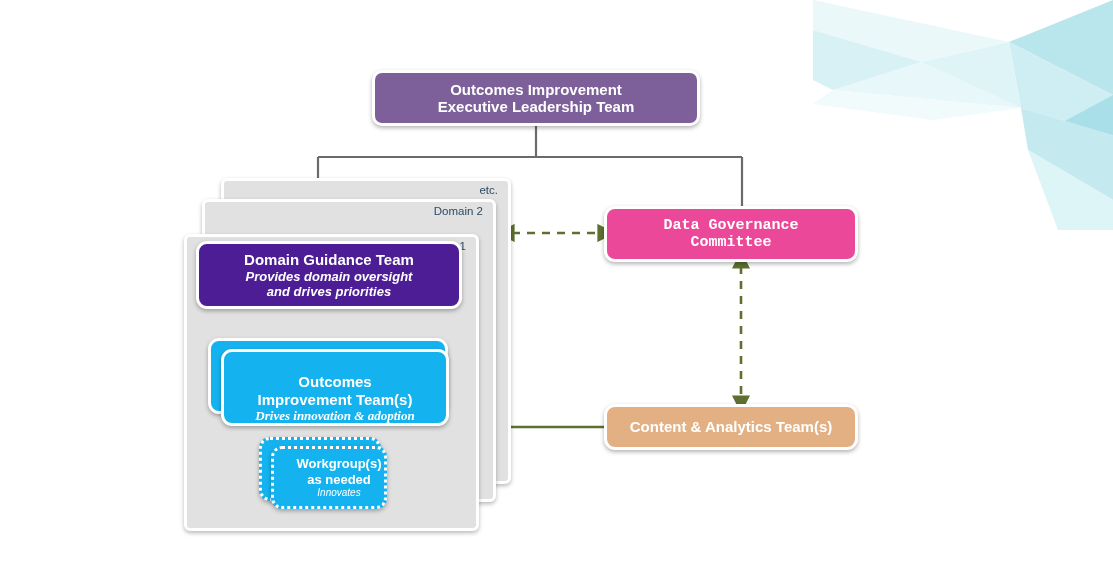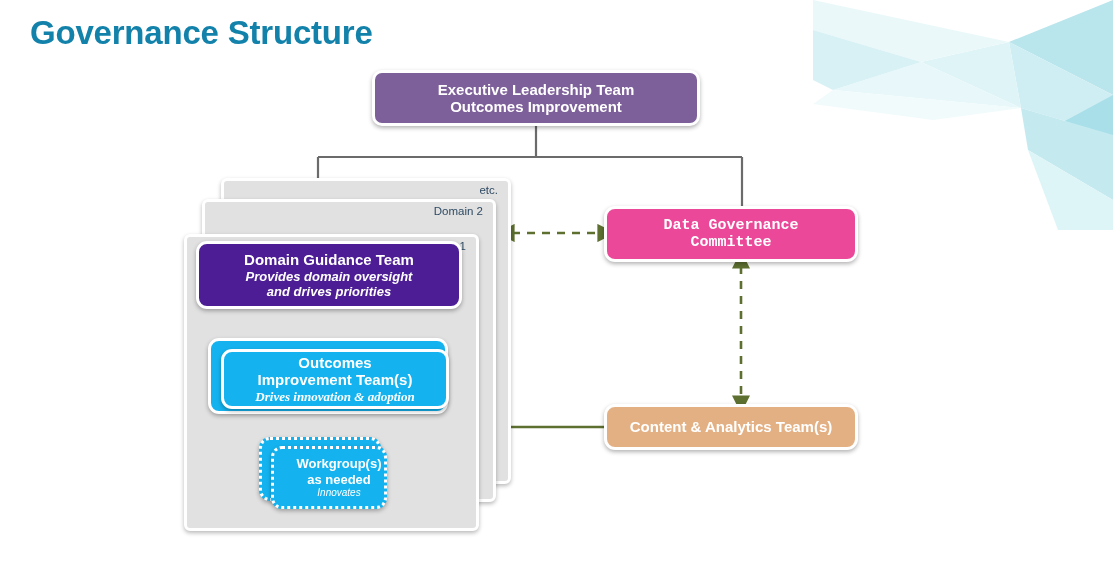--- a/index.html
+++ b/index.html
@@ -103,22 +103,23 @@
   }
   #dgt .ttl { font-size: 15px; }
   #dgt .sub { font-size: 13px; }
 
   
   #oit-back {
     left: 208px; top: 338px; width: 240px; height: 76px;
     background: #14b3ef;
   }
   #oit-front {
-    left: 221px; top: 349px; width: 228px; height: 60px;
+    left: 221px; top: 349px; width: 228px; height: 77px;
     background: #14b3ef;
+    justify-content: flex-end;
   }
   #oit-front .ttl { font-size: 15px; }
   #oit-front .sub { font-size: 13px; font-family: Liberation Serif, serif; }
 
   
   .wg {
     position: absolute;
     background: #14b3ef;
     border: 3px dotted #ffffff;
     border-radius: 11px;
@@ -143,21 +144,20 @@
     <polygon points="196,42 208,108 108,62" fill="#dff4f7"></polygon>
     <polygon points="108,62 208,108 20,90" fill="#e8f8fa"></polygon>
     <polygon points="300,95 300,140 250,122" fill="#a9dfe8"></polygon>
     <polygon points="208,108 300,135 300,200 215,150" fill="#c4eaf0"></polygon>
     <polygon points="215,150 300,200 300,230 245,230" fill="#def5f8"></polygon>
     <polygon points="20,90 208,108 120,120 0,104" fill="#f1fbfc"></polygon>
     <polygon points="0,0 196,42 108,62 0,30" fill="#eaf8fa"></polygon>
     <polygon points="0,30 108,62 20,90 0,80" fill="#d8f1f5"></polygon>
   </svg>
 
-  <div id="page-title">Governance Structure</div>
 
   <svg id="connectors" viewBox="0 0 1113 574">
     <defs>
       <marker id="arrL" markerWidth="7" markerHeight="7" refX="6" refY="3.5" orient="auto" markerUnits="strokeWidth">
         <path d="M7,0 L7,7 L0,3.5 z" fill="#5d7030"></path>
       </marker>
       <marker id="arrR" markerWidth="7" markerHeight="7" refX="1" refY="3.5" orient="auto" markerUnits="strokeWidth">
         <path d="M0,0 L0,7 L7,3.5 z" fill="#5d7030"></path>
       </marker>
     </defs>
@@ -181,22 +181,22 @@
     <g stroke="#5d7030" stroke-width="2.6" stroke-dasharray="8,7" fill="none" marker-start="url(#arrL)" marker-end="url(#arrR)">
       <path d="M741,266 L741,398"></path>
     </g>
 
     <g stroke="#5d7030" stroke-width="2.4" fill="none">
       <path d="M508,427 L606,427"></path>
     </g>
   </svg>
 
   <div class="node" id="exec-team">
+    <div class="ttl">Outcomes Improvement</div>
     <div class="ttl">Executive Leadership Team</div>
-    <div class="ttl">Outcomes Improvement</div>
   </div>
 
   <div class="domain-card" id="card-etc">
     <div class="card-label">etc.</div>
   </div>
   <div class="domain-card" id="card-dom2">
     <div class="card-label">Domain 2</div>
   </div>
   <div class="domain-card" id="card-dom1">
     <div class="card-label">Domain 1</div>

